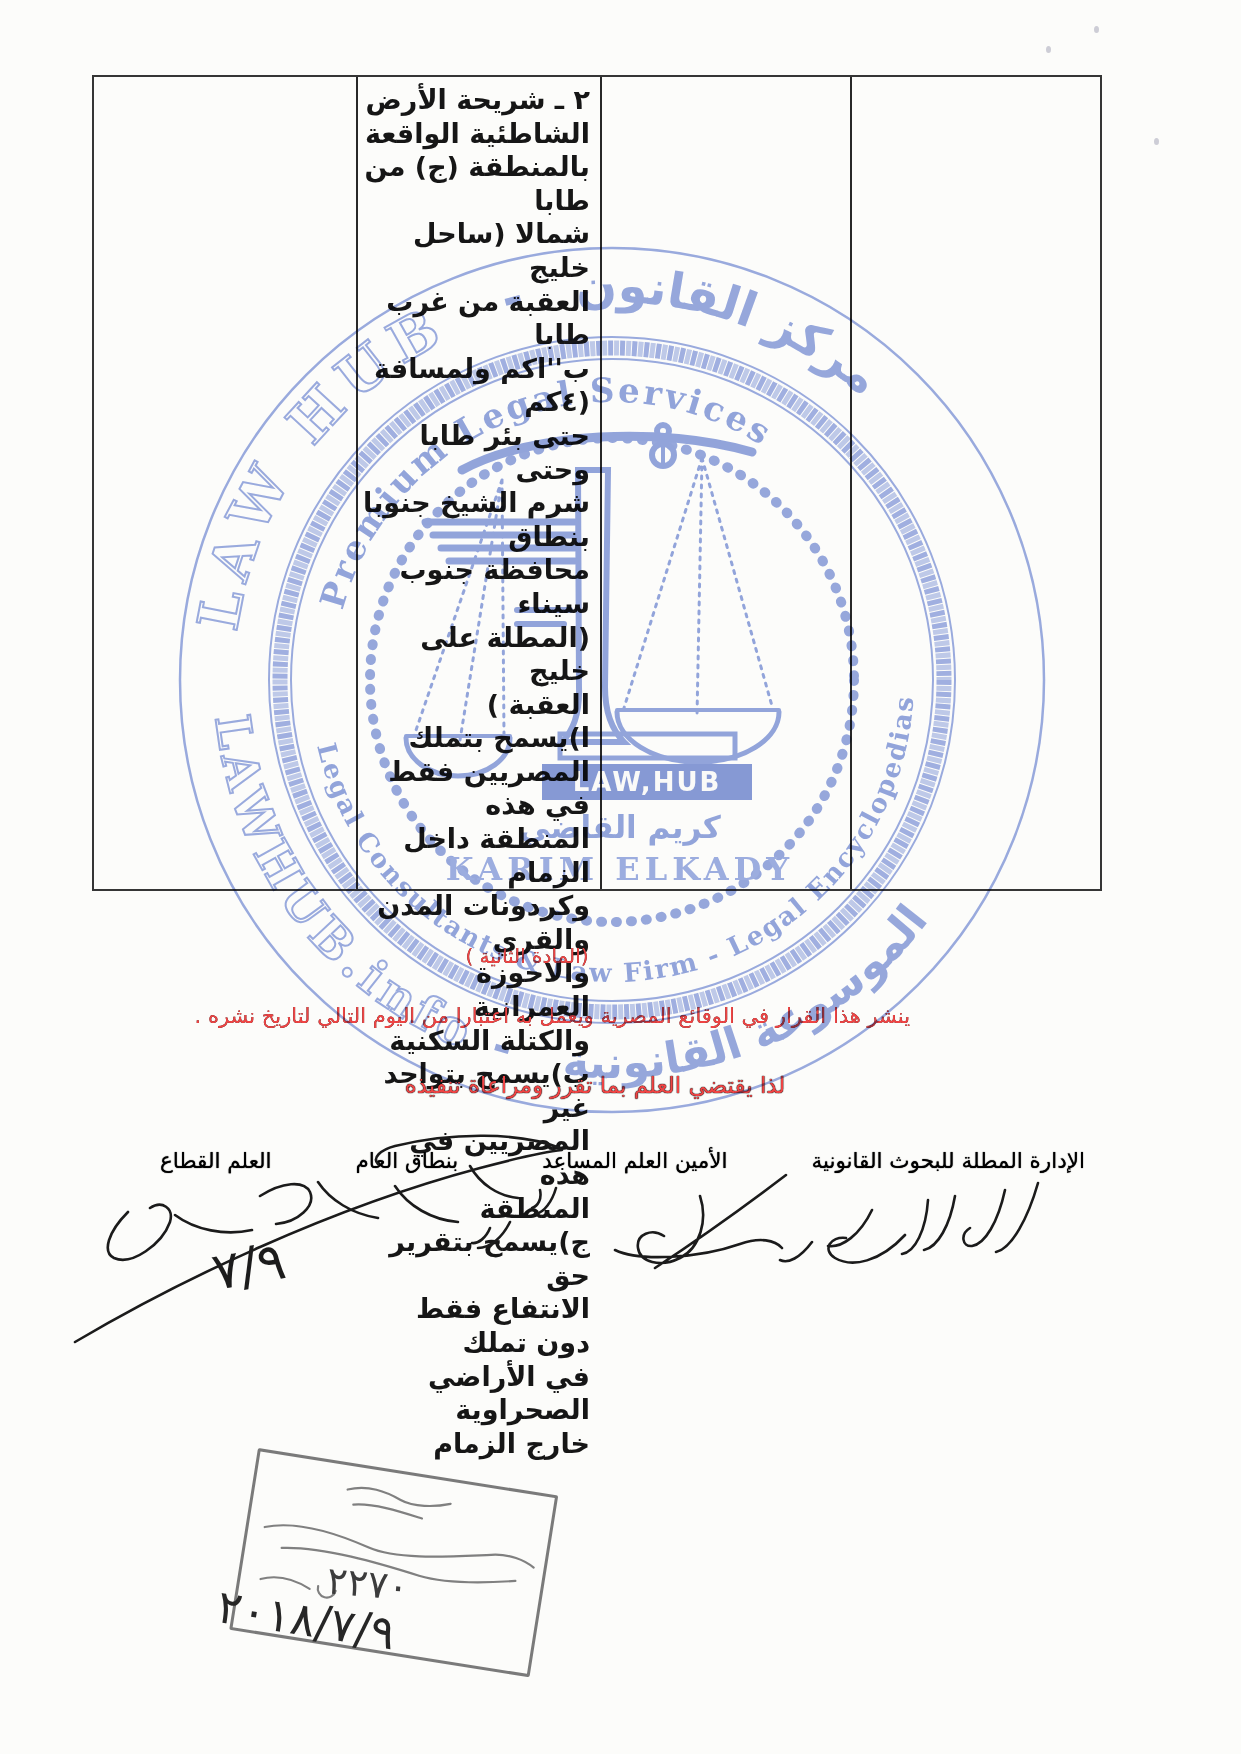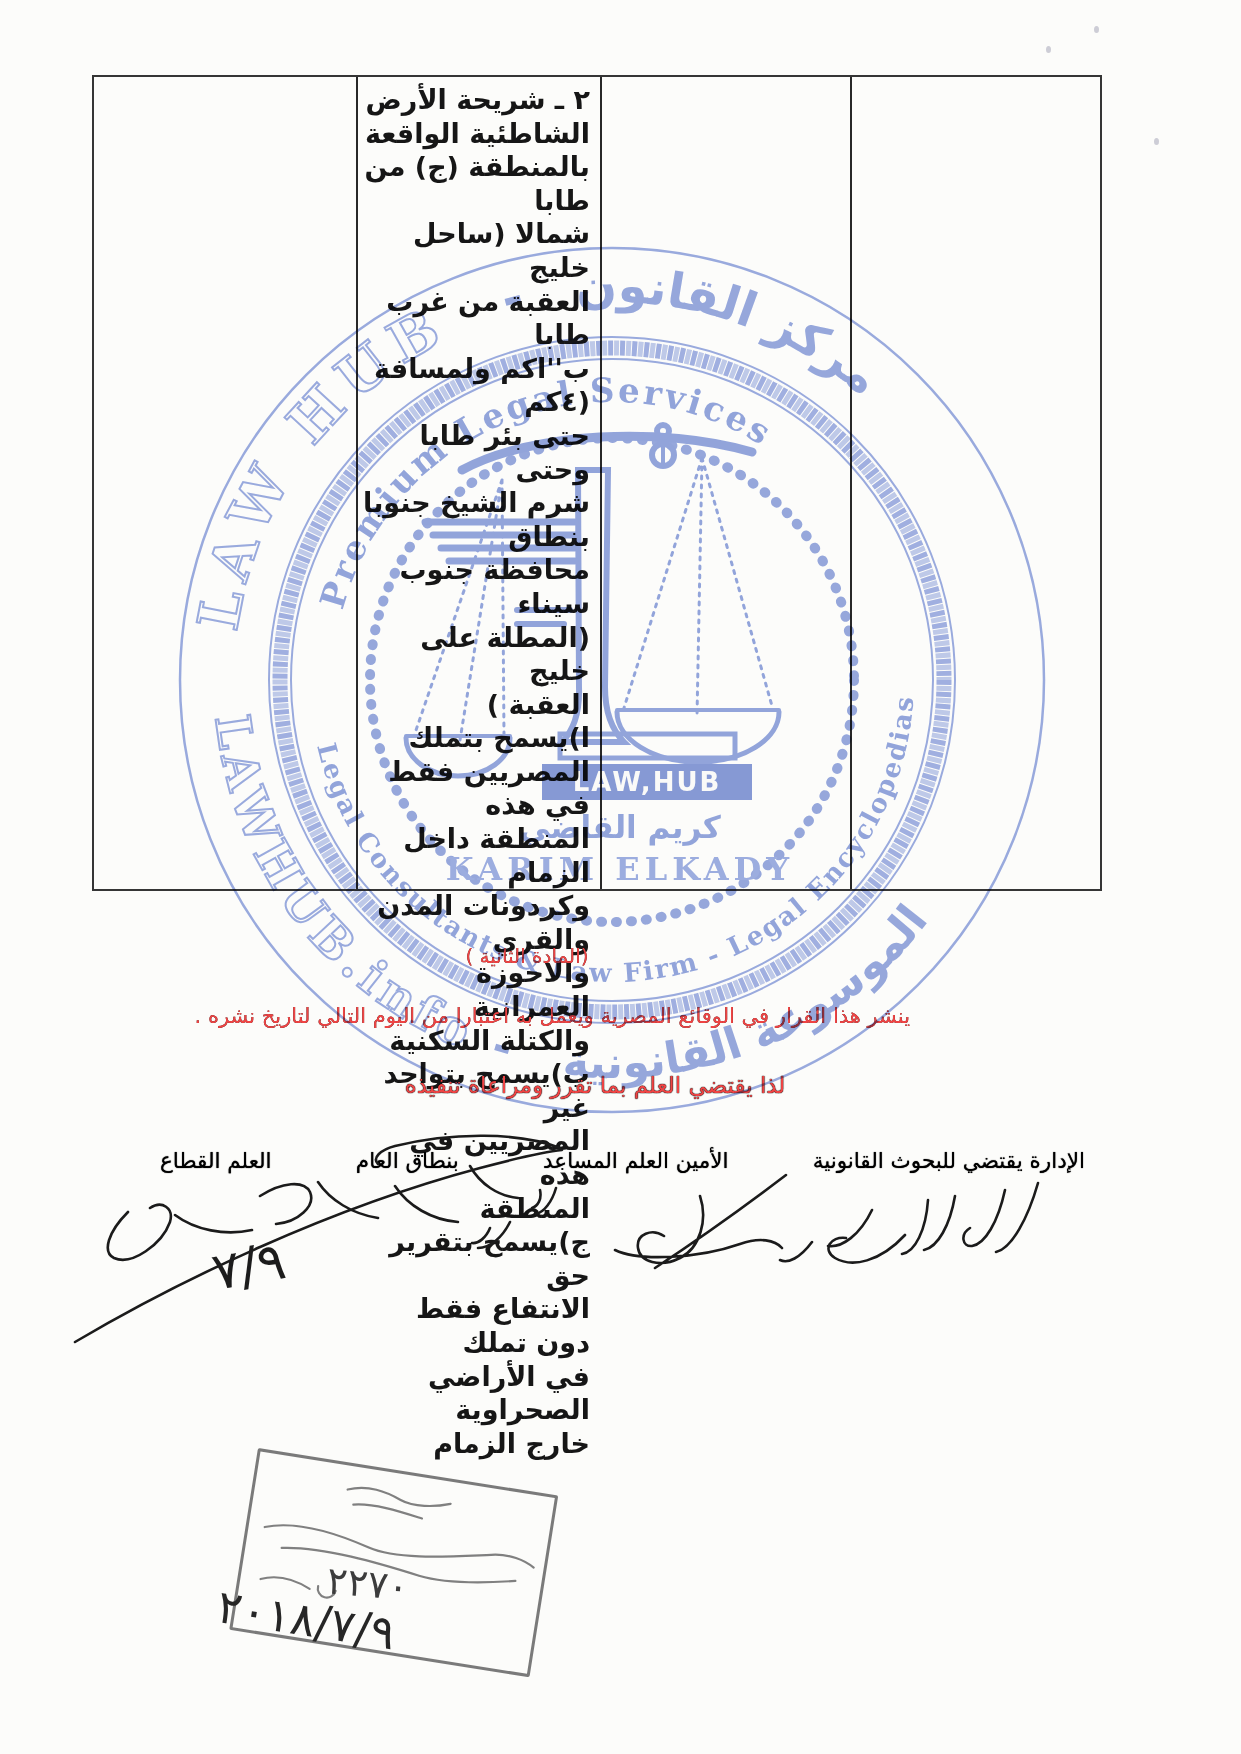--- a/index.html
+++ b/index.html
@@ -106,21 +106,21 @@
 الانتفاع فقط دون تملك
 في الأراضي الصحراوية
 خارج الزمام</div>
   </div>
 
   <div class="ar article-heading">(المادة الثانية )</div>
   <div class="ar pub-line">ينشر هذا القرار في الوقائع المصرية ويعمل به اعتبارا من اليوم التالي لتاريخ نشره .</div>
   <div class="ar directive">لذا يقتضي العلم بما تقرر ومراعاة تنفيذه</div>
 
   <div class="titles-row">
-    <span>الإدارة يقتضي للبحوث القانونية</span>
+    <span>الإدارة المطلة للبحوث القانونية</span>
     <span>الأمين العلم المساعد</span>
     <span>بنطاق العام</span>
     <span>العلم القطاع</span>
   </div>
 
   <svg class="sig-svg" width="1241" height="1754" viewBox="0 0 1241 1754">
     <g fill="none" stroke="#1b1b1b" stroke-width="2.6" stroke-linecap="round">
 
       <path d="M1038,1183 C1028,1218 1012,1248 996,1252 M1005,1190 C998,1222 985,1244 972,1246 C962,1247 960,1234 970,1228 M955,1196 C950,1225 938,1247 924,1250 M928,1200 C926,1230 915,1252 902,1254 M905,1235 C880,1262 852,1268 835,1258 C822,1250 830,1236 846,1238 M872,1210 C860,1235 842,1248 828,1246 M812,1242 C800,1258 788,1264 780,1260"></path>
 

